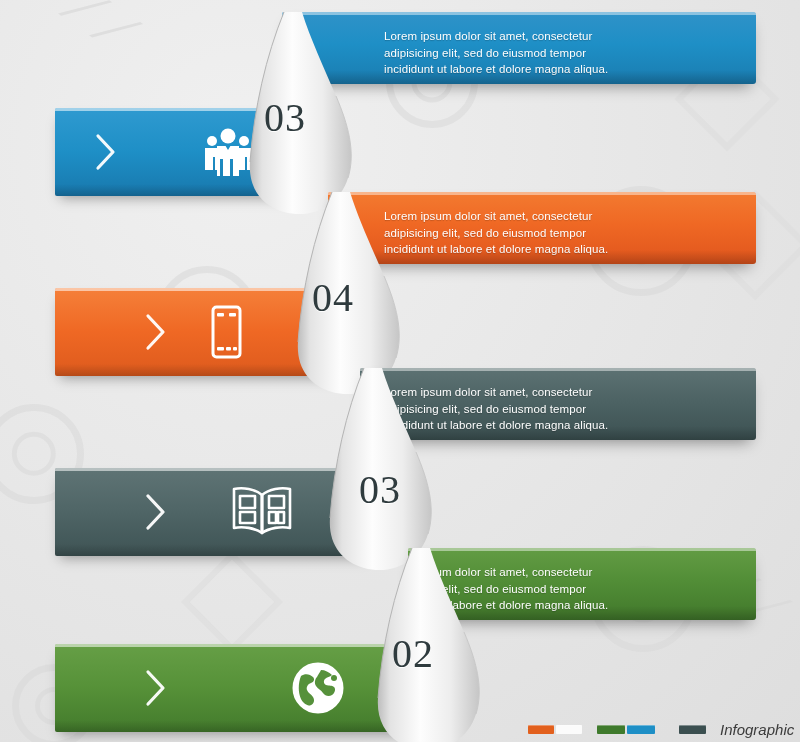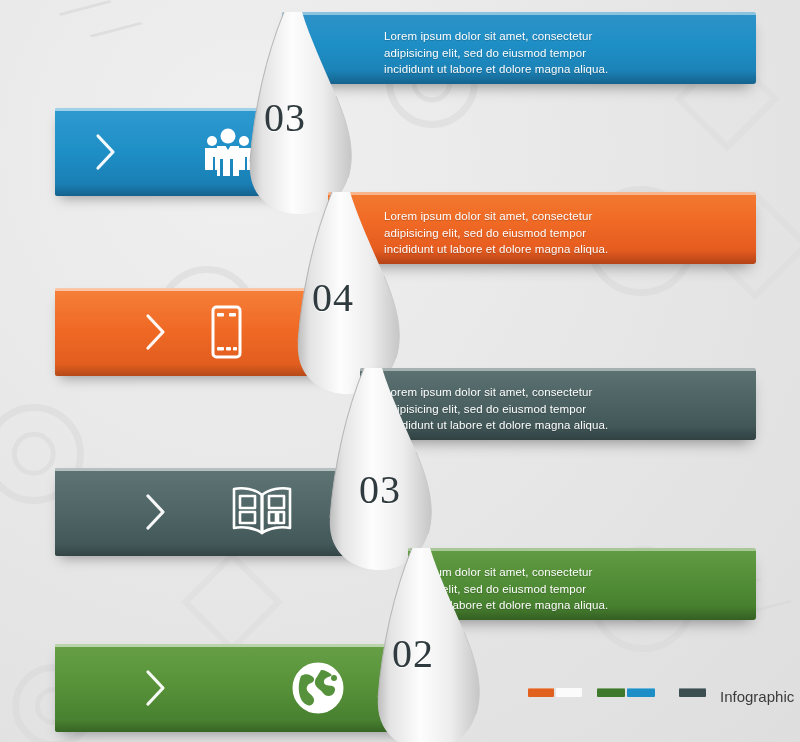--- a/index.html
+++ b/index.html
@@ -143,24 +143,25 @@
     font-size: 40px;
     color: #2f3b3e;
     letter-spacing: 1px;
     text-shadow: 0 1px 0 rgba(255,255,255,.85);
   }
 
   
   .legend {
     position: absolute;
     left: 528px;
-    top: 688px;
+    top: 718px;
     display: flex;
-    align-items: flex-start;
+    align-items: center;
     height: 22px;
+    font-style: italic;
   }
   .sw {
     height: 9px;
     margin-right: 2px;
     border-radius: 1px;
     box-shadow: inset 0 1px 0 rgba(255,255,255,.35);
   }
   .sw-gap { width: 13px; height: 1px; }
   .legend-label {
     margin-left: 12px;

